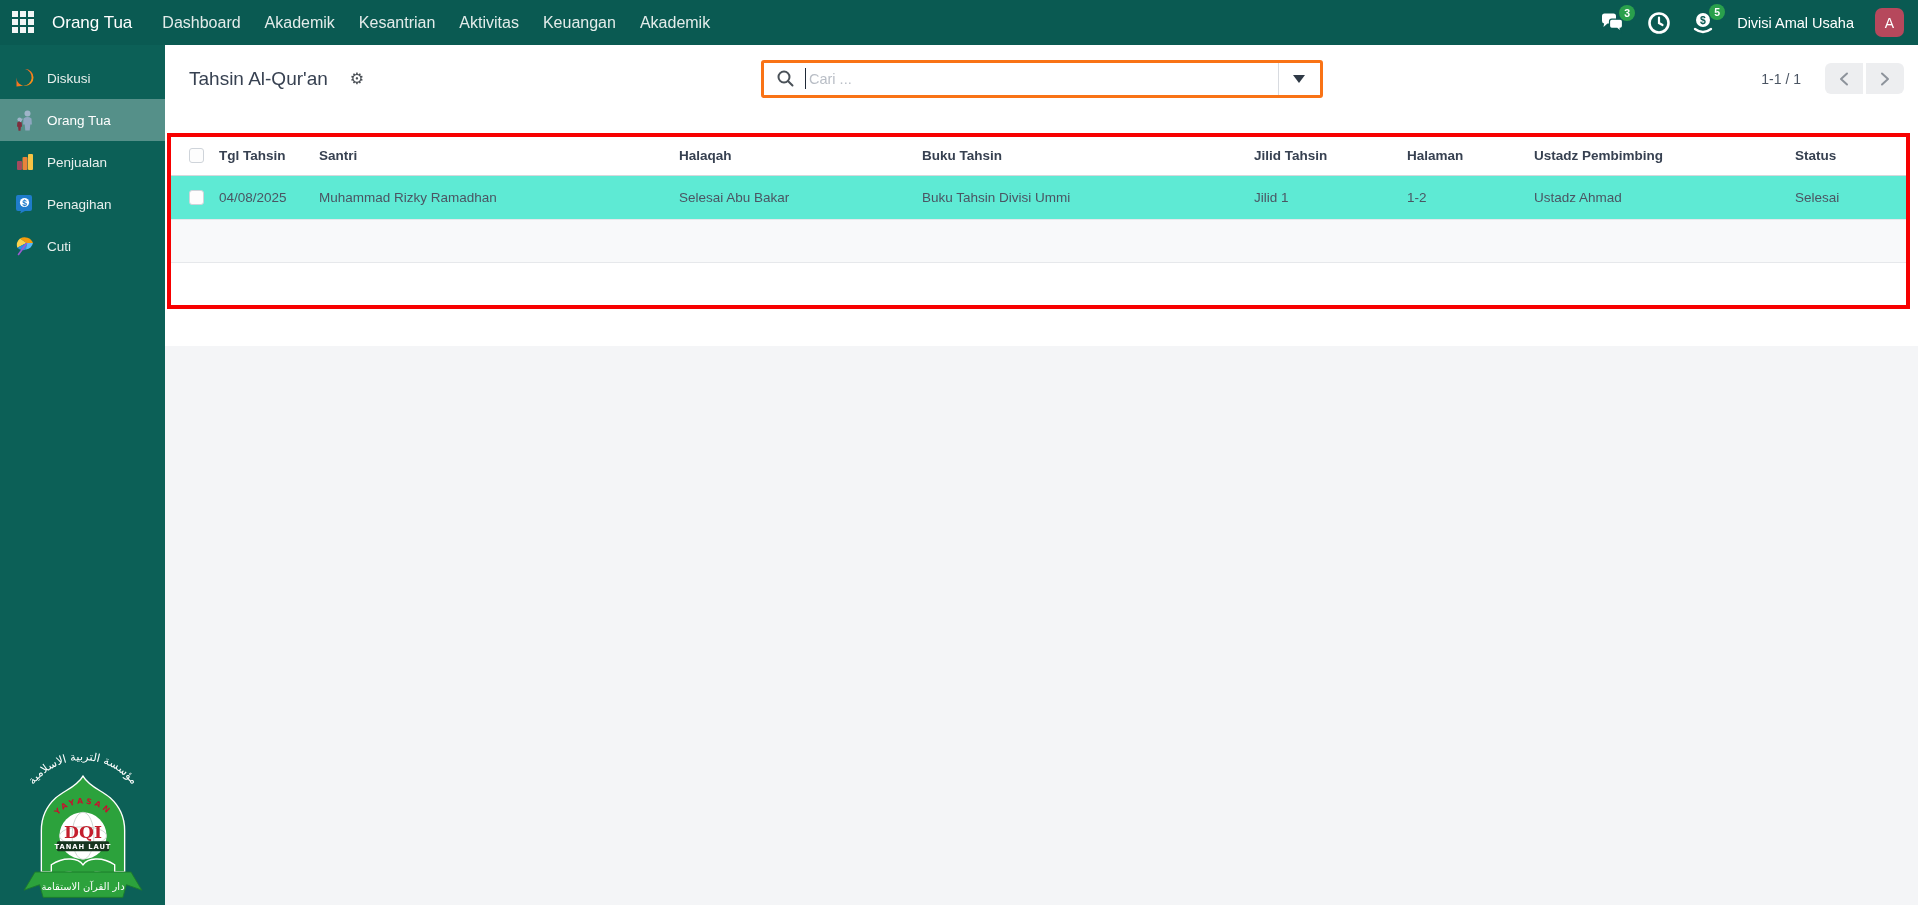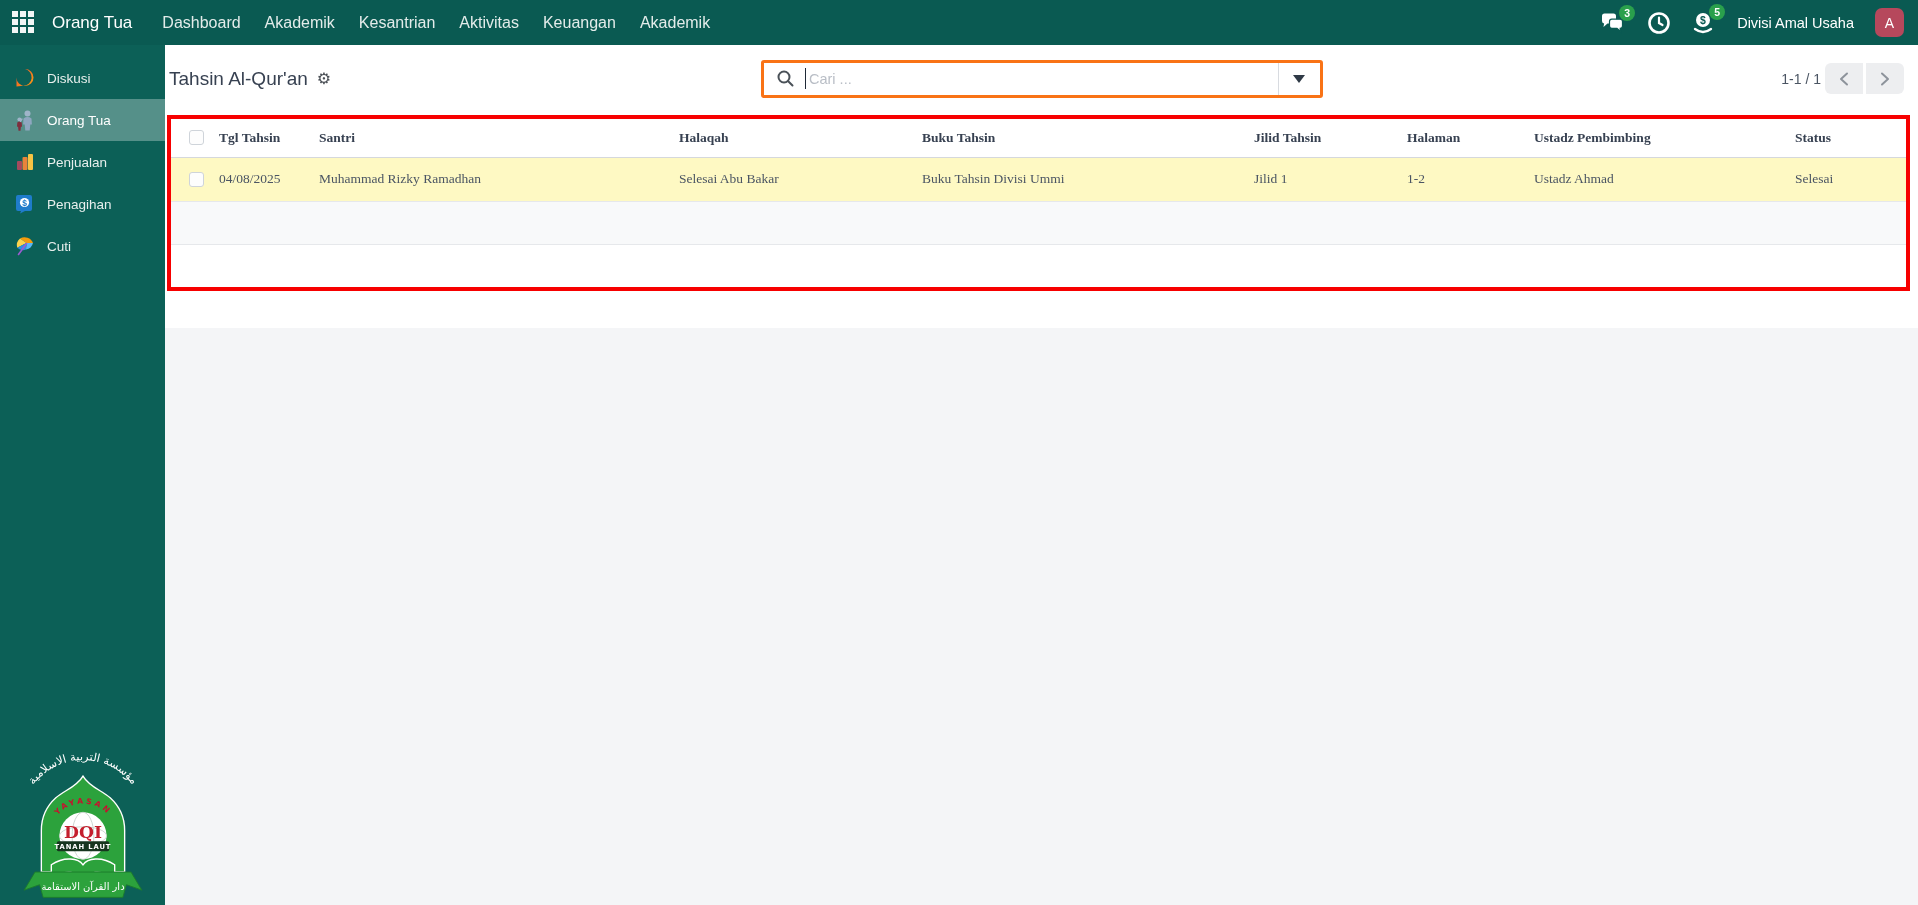--- a/index.html
+++ b/index.html
@@ -32,49 +32,49 @@
   .side-item { height:42px; display:flex; align-items:center; gap:11px; padding-left:14px;
     color:#e8efed; font-size:13.5px; cursor:pointer; }
   .side-item.active { background:rgba(255,255,255,.3); color:#fff; }
   .side-icon { width:22px; height:22px; display:flex; align-items:center; justify-content:center; }
   .sidebar-logo { margin-top:auto; display:flex; justify-content:center; padding-bottom:4px; }
 
   
   .main { flex:1; display:flex; flex-direction:column; background:#fff; min-width:0; }
   .control-panel { height:67px; background:#fff; display:grid;
     grid-template-columns:1fr 562px 1fr; align-items:center; }
-  .cp-left { display:flex; align-items:center; gap:9px; padding-left:4px; }
+  .cp-left { display:flex; align-items:center; gap:22px; padding-left:24px; }
   .page-title { font-size:19px; color:#374151; }
   .gear { font-size:16px; color:#4a4f55; cursor:pointer; line-height:1; }
   .searchbar { height:38px; border:3px solid #f97316; border-radius:3px; background:#fff;
     display:flex; align-items:center; }
   .searchbar .mag { margin:0 10px 0 12px; display:flex; }
   .caret { width:1.5px; height:21px; background:#1f2937; }
   .searchbar input { flex:1; border:none; outline:none; font-size:14.5px; color:#374151;
     font-family:"Liberation Sans", sans-serif; padding-left:3px; min-width:0; }
   .searchbar input::placeholder { color:#b9bec6; }
   .search-toggle { width:42px; align-self:stretch; border-left:1px solid #d8dbe0;
     display:flex; align-items:center; justify-content:center; cursor:pointer; }
   .tri-down { width:0; height:0; border-left:6px solid transparent;
     border-right:6px solid transparent; border-top:8px solid #2f3a46; }
-  .cp-right { display:flex; align-items:center; justify-content:flex-end; gap:4px; padding-right:14px; }
+  .cp-right { display:flex; align-items:center; justify-content:flex-end; gap:24px; padding-right:14px; }
   .pager-text { font-size:14px; color:#4b5563; }
   .pager-btns { display:flex; gap:3px; }
   .pager-btn { width:38px; height:31px; background:#edeef0; display:flex; align-items:center;
     justify-content:center; cursor:pointer; }
   .pager-btn.prev { border-radius:6px 0 0 6px; }
   .pager-btn.next { border-radius:0 6px 6px 0; }
 
   
-  .annotation-box { border:4px solid #f70000; margin:3px 8px 0 2px;font-family:Liberation Serif, serif; }
+  .annotation-box { border:4px solid #f70000; margin:21px 8px 0 2px; }
   table.list { width:100%; border-collapse:collapse; table-layout:fixed; }
   .list th { height:38px; text-align:left; font-size:13.5px; font-weight:bold; color:#374151;
     border-bottom:1px solid #d5d8dc; background:#fff; white-space:nowrap; overflow:hidden; }
   .list td { height:44px; font-size:13.5px; color:#4b5563; border-bottom:1px solid #e6e8eb;
-    background:#fef9c3; white-space:nowrap; overflow:hidden; }
+    background:#5eead4; white-space:nowrap; overflow:hidden; }
   .list tr.filler-gray td { background:#f8f9fa; height:43px; }
   .list tr.filler-white td { background:#fff; height:43px; border-bottom:none; }
   .cb { width:15px; height:15px; border:1px solid #cfd4da; border-radius:3px; background:#fdfdfd;
     margin-left:18px; cursor:pointer; }
   .below-strip { height:37px; background:#fff; }
   .content-rest { flex:1; background:#f4f5f7; }
 </style>
 </head>
 <body>
 

